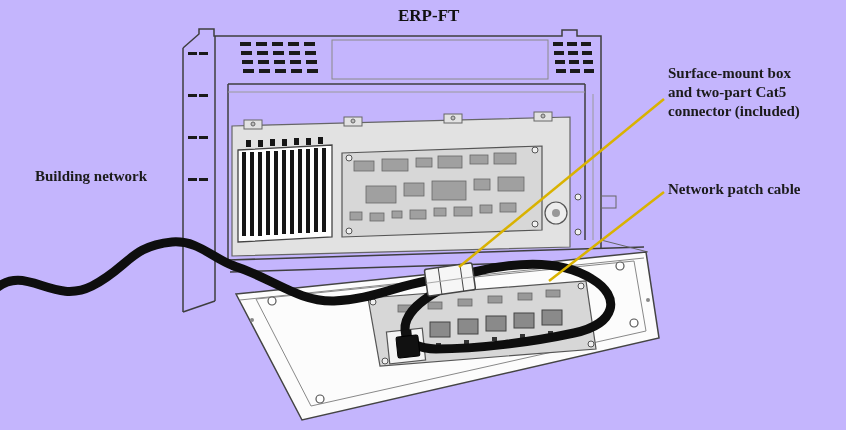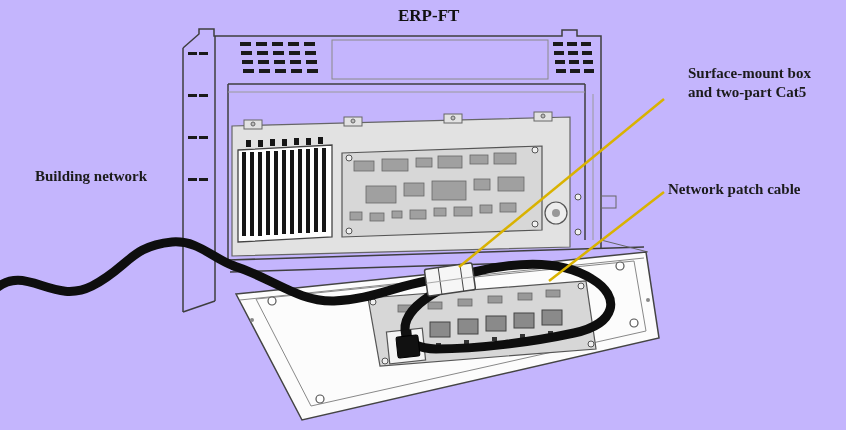--- a/index.html
+++ b/index.html
@@ -232,22 +232,23 @@
       <line x1="664" y1="192" x2="549" y2="281"></line>
     </g>
   </svg>
 
   <div class="title" style="left:398px;top:6px;">ERP-FT</div>
 
   <div class="lbl" style="left:35px;top:146px;margin-top:21px;">
     <div class="line">Building network</div>
   </div>
 
-  <div class="lbl" style="left:668px;top:64px;margin-left:20px;">
+  <div class="lbl" style="left:668px;top:64px;">
     <div class="line">Surface-mount box</div>
     <div class="line">and two-part Cat5</div>
+    <div class="line">connector (included)</div>
   </div>
 
   <div class="lbl" style="left:668px;top:180px;">
     <div class="line">Network patch cable</div>
   </div>
 
 </div>
 
 </body></html>

